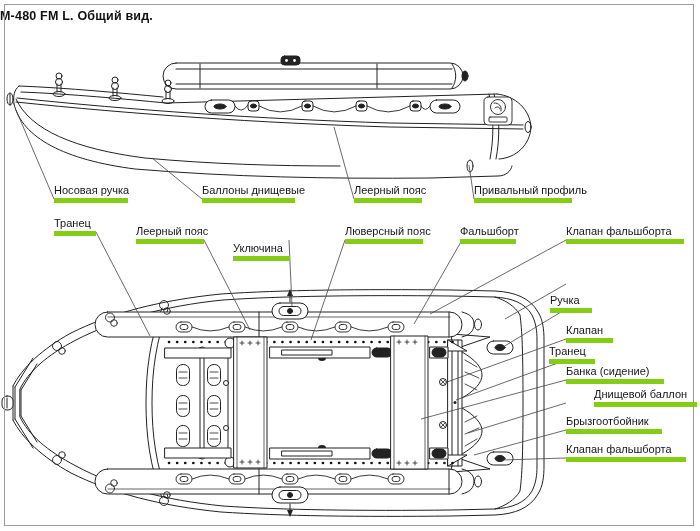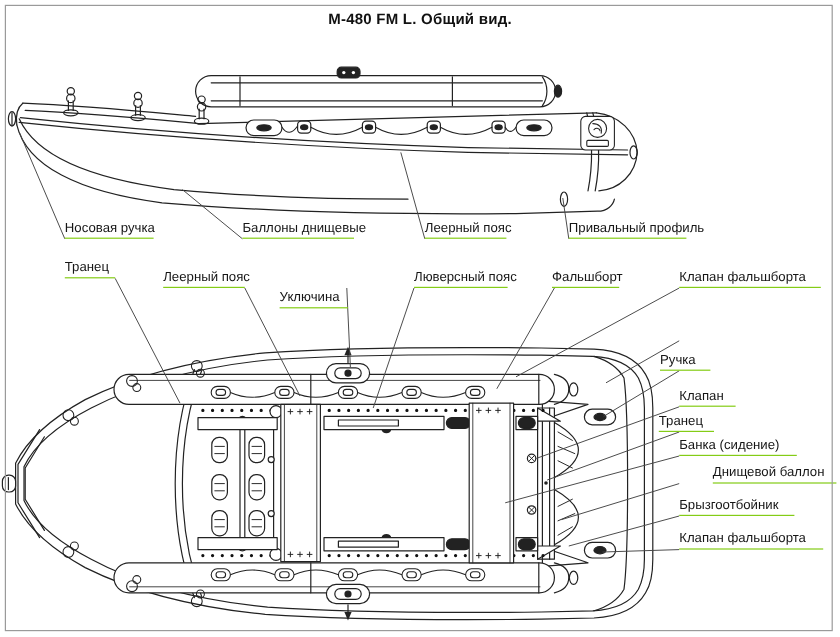--- a/index.html
+++ b/index.html
@@ -1,23 +1,23 @@
 <!DOCTYPE html>
 <html><head>
 <meta charset="utf-8">
 <style>
   html,body{margin:0;padding:0;background:#e8e8e8;}
   .page{position:relative;width:700px;height:531px;background:#ffffff;margin:0 auto;
         font-family:"Liberation Sans", sans-serif; overflow:hidden;}
   .frame{position:absolute;left:4px;top:4px;right:6px;bottom:5px;border:1px solid #9a9a9a;pointer-events:none;}
-  .title{position:absolute;left:0;right:0;top:9px;text-align:center;
+  .title{position:absolute;left:0;right:0;top:9px;
          font-size:12.5px;font-weight:bold;color:#111;letter-spacing:.2px;}
   svg.draw{position:absolute;left:0;top:0;}
   .lbl{position:absolute;font-size:11px;line-height:13px;color:#161616;
-       border-bottom:1px solid #84cc16;padding-bottom:1px;white-space:nowrap;}
+       border-bottom:5px solid #84cc16;padding-bottom:1px;white-space:nowrap;}
 </style>
 </head>
 <body>
 
 <div class="page">
 
   <div class="title">М-480 FM L. Общий вид.</div>
 
   <svg class="draw" width="700" height="531" viewBox="0 0 700 531">
 

